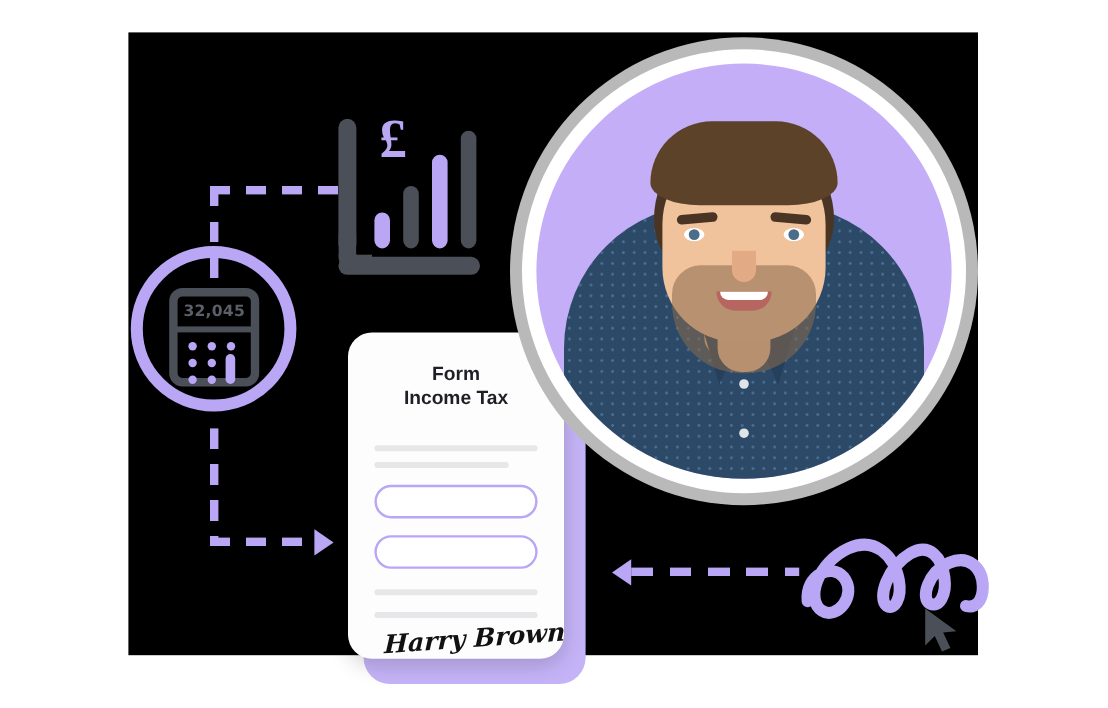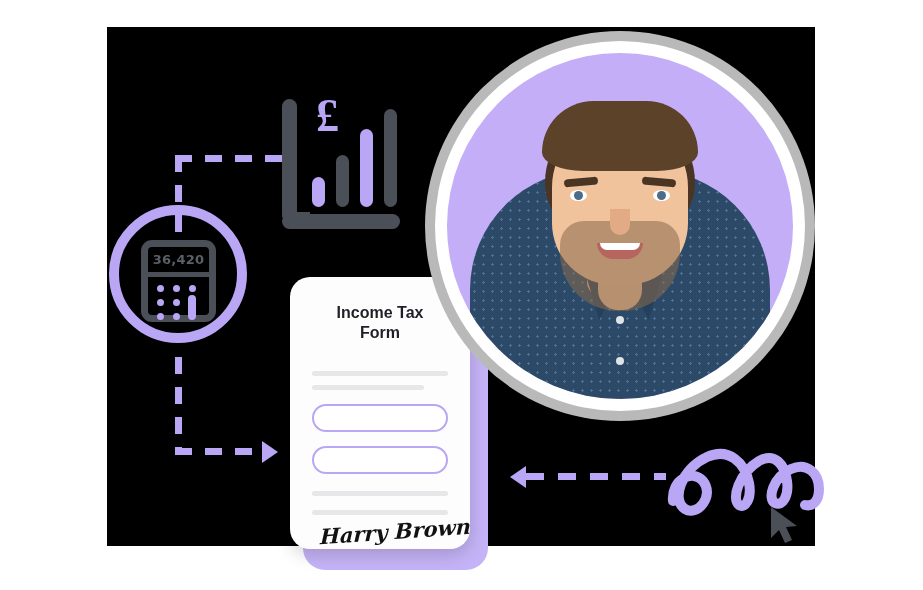--- a/index.html
+++ b/index.html
@@ -109,37 +109,37 @@
       <div class="pound">£</div>
       <div class="bar" style="left:30px;height:30px;background:#b9a6f5;"></div>
       <div class="bar" style="left:54px;height:52px;background:#4b4f57;"></div>
       <div class="bar" style="left:78px;height:78px;background:#b9a6f5;"></div>
       <div class="bar" style="left:102px;height:98px;background:#4b4f57;"></div>
     </div>
 
     <div id="calc-circle"></div>
     <div id="calc-body"></div>
     <div id="calc-screen">
-      <span>36,420</span>
+      <span>32,045</span>
     </div>
     <div id="calc-sep"></div>
     <div class="key" style="left:50px;top:258px;"></div>
     <div class="key" style="left:66px;top:258px;"></div>
     <div class="key" style="left:82px;top:258px;"></div>
     <div class="key" style="left:50px;top:272px;"></div>
     <div class="key" style="left:66px;top:272px;"></div>
     <div class="key" style="left:50px;top:286px;"></div>
     <div class="key" style="left:66px;top:286px;"></div>
     <div class="keytall" style="left:81px;top:268px;height:25px;"></div>
 
     <div id="form-shadow"></div>
     <div id="form-card">
       <div id="form-title">
+        <div>Form</div>
         <div>Income Tax</div>
-        <div>Form</div>
       </div>
       <div class="f-line" style="margin-top:28px;width:136px;"></div>
       <div class="f-line" style="margin-top:9px;width:112px;"></div>
       <div class="f-field" style="margin-top:14px;"></div>
       <div class="f-field" style="margin-top:14px;"></div>
       <div class="f-line" style="margin-top:17px;width:136px;"></div>
       <div class="f-line" style="margin-top:14px;width:136px;"></div>
       <div id="sig-wrap">
         <div id="sig-text">Harry Brown</div>
 

